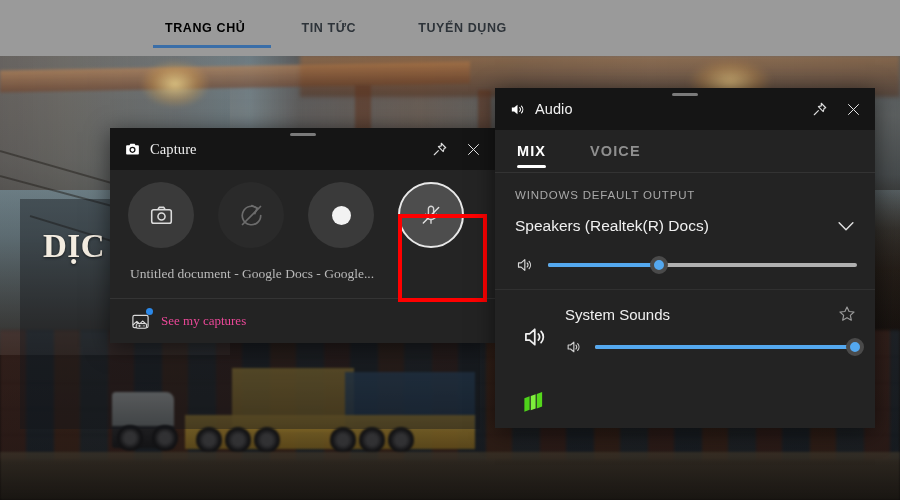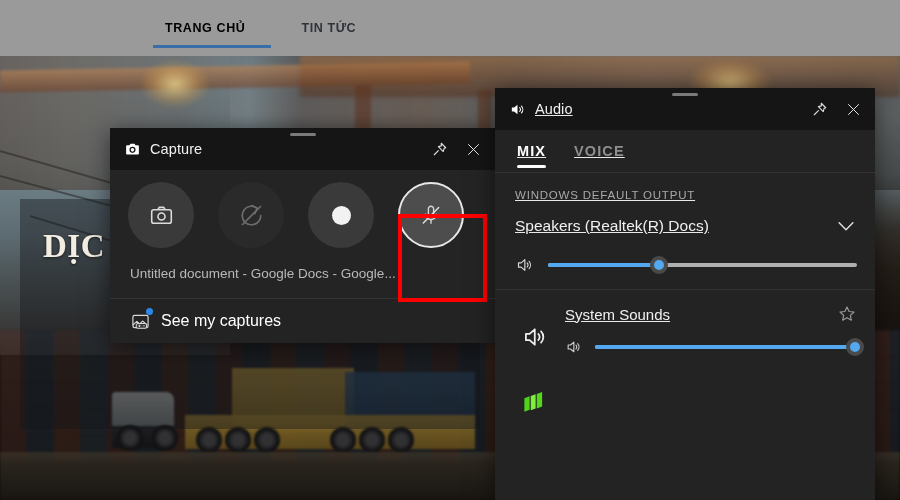--- a/index.html
+++ b/index.html
@@ -168,21 +168,21 @@
   }
   .panel-title {
     font-size:14.5px; color:#f0f0f0; font-weight:400; margin-left:9px;
     letter-spacing:.1px;
   }
   .panel-hdr-icon { width:17px; height:17px; display:block; flex:0 0 auto; }
   .hdr-actions { margin-left:auto; display:flex; align-items:center; gap:14px; }
   .hdr-btn { width:20px; height:20px; display:flex; align-items:center; justify-content:center; cursor:pointer; }
 
   
-  #capture-panel { left:110px; top:128px; width:385px; height:215px; }
+  #capture-panel { left:110px; top:128px; width:385px; height:215px;font-family:Liberation Serif, serif; }
   .capture-body { padding:0; background:#242424; height:128px; position:relative; }
   .cap-row {
     display:flex; align-items:center; height:90px;
     padding-left:18px; gap:0;
   }
   .cap-btn {
     width:66px; height:66px; border-radius:50%; background:#3a3a3a;
     display:flex; align-items:center; justify-content:center;
     cursor:pointer; margin-right:24px; position:relative;
   }
@@ -196,29 +196,29 @@
     border:4px solid #ff0000; background:transparent; pointer-events:none;
   }
   .cap-caption {
     position:absolute; left:20px; top:96px; width:350px;
     font-size:13.5px; color:#b9b9b9; white-space:nowrap; overflow:hidden;
   }
   .capture-footer {
     height:45px; border-top:1px solid #343434; background:#232323;
     display:flex; align-items:center; padding-left:20px; cursor:pointer;
   }
-  .cap-footer-label { font-size:16px; color:#ffffff; margin-left:11px; }
+  .cap-footer-label { font-size:13px; color:#ec4899; margin-left:11px; }
   .badge-dot {
     position:absolute; right:-3px; top:-3px; width:7px; height:7px;
     border-radius:50%; background:#2b88e8;
   }
 
   
-  #audio-panel { left:495px; top:88px; width:380px; height:412px;text-decoration:underline; }
-  .tabs { height:42px; display:flex; align-items:center; padding-left:22px; gap:28px; background:#232323; position:relative; }
+  #audio-panel { left:495px; top:88px; width:380px; height:340px; }
+  .tabs { height:42px; display:flex; align-items:center; padding-left:22px; gap:44px; background:#232323; position:relative; }
   .tab {
     font-size:14.5px; font-weight:700; letter-spacing:1.1px; cursor:pointer;
     color:#8f8f8f; position:relative; height:42px; display:flex; align-items:center;
   }
   .tab.active { color:#ffffff; }
   .tab.active::after {
     content:""; position:absolute; left:0; right:0; bottom:4px;
     height:3px; border-radius:2px; background:#ffffff;
   }
   .audio-sep { height:1px; background:#333; }
@@ -287,20 +287,21 @@
     <div class="bg-dark-overlay"></div>
 
     <div class="hero-card"></div>
     <div class="hero-title">DỊC</div>
   </div>
 
   <div class="topnav" style="background: rgb(154, 154, 154);">
     <div class="nav-items">
       <div class="nav-item active" style="margin-left:165px;">TRANG CHỦ</div>
       <div class="nav-item" style="margin-left:56px;">TIN TỨC</div>
+      <div class="nav-item" style="margin-left:62px;">TUYỂN DỤNG</div>
 
     </div>
     <div class="nav-underline" style="background: rgb(58, 110, 168);"></div>
   </div>
 
   <div class="panel" id="capture-panel">
     <div class="panel-header">
       <div class="panel-grip"></div>
       <svg class="panel-hdr-icon" viewBox="0 0 24 24">
         <path fill="#ffffff" d="M9 4l-1.2 2H4.5C3.67 6 3 6.67 3 7.5v10C3 18.33 3.67 19 4.5 19h15c.83 0 1.5-.67 1.5-1.5v-10c0-.83-.67-1.5-1.5-1.5h-3.3L15 4H9zm3 4.2a4.3 4.3 0 110 8.6 4.3 4.3 0 010-8.6zm0 1.8a2.5 2.5 0 100 5 2.5 2.5 0 000-5z"></path>

